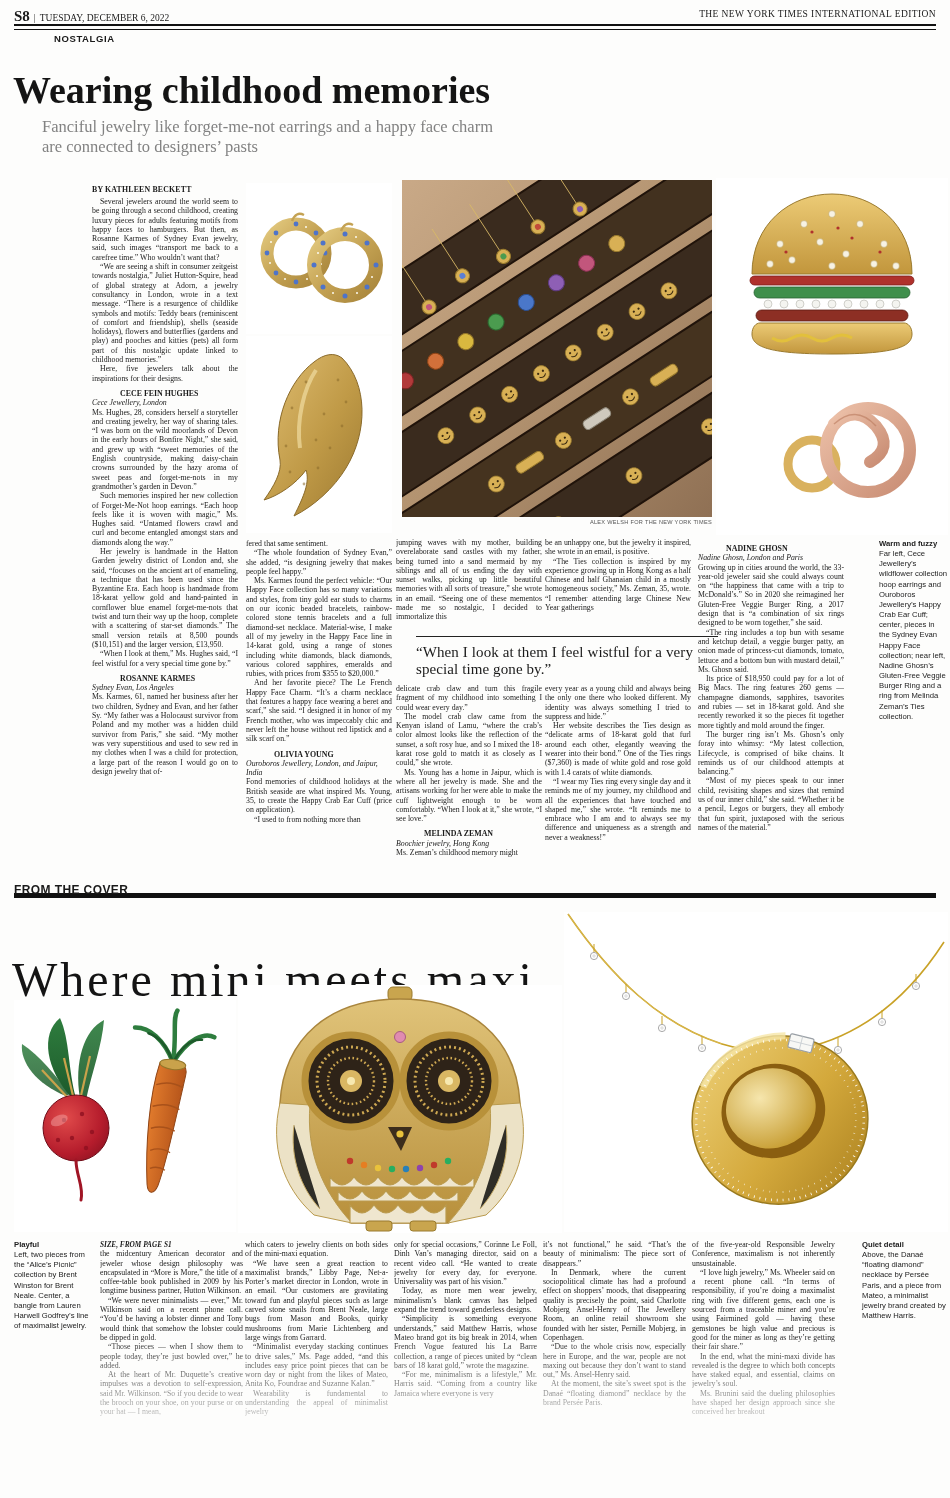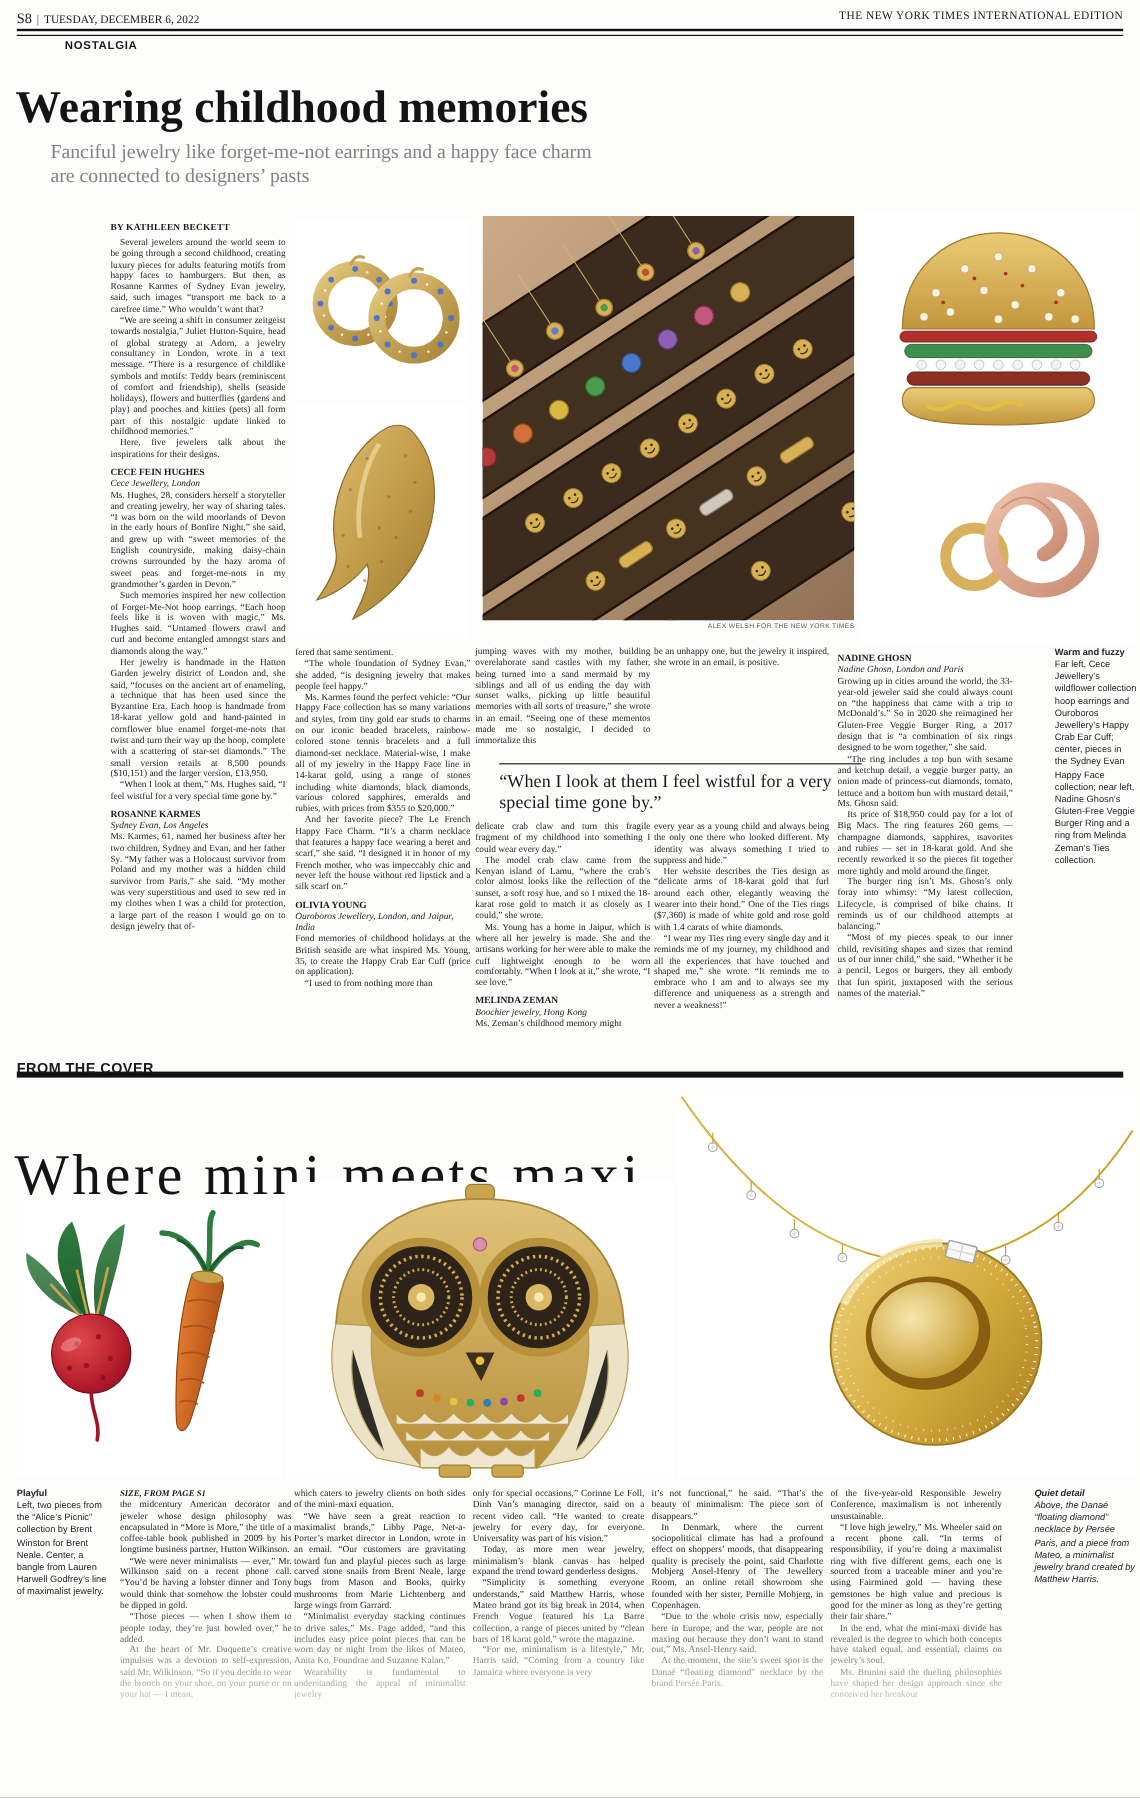--- a/index.html
+++ b/index.html
@@ -2,58 +2,58 @@
 <html lang="en"><head>
 <meta charset="utf-8">
 <style>
   html,body{margin:0;padding:0;background:#9a9a9a;}
   .page{position:relative;width:950px;height:1498px;margin:0 auto;background:#fdfdfc;
         color:#1a1a1a;font-family:"Liberation Serif",serif;overflow:hidden;}
   .abs{position:absolute;}
 
   
   .mh-left{left:14px;top:8px;font-size:9.5px;}
-  .mh-left .pgno{font-weight:normal;font-size:12px;}
+  .mh-left .pgno{font-weight:bold;font-size:15px;}
   .mh-sep{margin:0 4px;color:#333;}
   .mh-right{right:14px;top:9px;font-size:9.5px;letter-spacing:.4px;}
   .rule2{left:14px;right:14px;top:24px;height:3px;border-top:2px solid #111;border-bottom:1px solid #111;}
   .seclabel{left:14px;top:33px;font-family:"Liberation Sans",sans-serif;font-weight:bold;font-size:9.5px;letter-spacing:.6px;margin-left:40px;}
 
   
   .h1{left:13px;top:68px;font-size:38px;font-weight:700;color:#141414;letter-spacing:0;}
   .subhead{left:14px;top:117px;width:470px;font-size:16.5px;line-height:1.22;color:#828282;margin-left:28px;}
   .byline{left:92px;top:185px;font-size:7.8px;font-weight:bold;letter-spacing:.2px;}
 
   
   .col{width:146px;font-size:7.8px;line-height:9.3px;text-align:justify;overflow:hidden;
        -webkit-hyphens:auto;hyphens:auto;}
   .seg{margin:0;}
   .seg-p{text-indent:8px;}
   .seg-cont{text-indent:0;}
-  .seg-head{font-weight:bold;margin-top:6px;font-size:7.9px;text-align:left;}
+  .seg-head{font-weight:bold;margin-top:6px;font-size:7.9px;text-align:left;margin-left:28px;}
   .seg-sub{font-style:italic;text-align:left;}
   .seg-kick{font-weight:bold;font-style:italic;font-size:7.3px;text-align:left;}
   #col1{left:92px;top:197px;height:690px;}
   #col2{left:246px;top:539px;height:350px;}
   #col3t{left:396px;top:538px;height:96px;}
   #col3b{left:396px;top:684px;height:206px;}
   #col4t{left:545px;top:538px;height:96px;}
   #col4b{left:545px;top:684px;height:206px;}
   #col5{left:698px;top:538px;height:352px;}
 
   .pullquote{left:396px;top:636px;width:302px;border-top:1px solid #222;padding-top:7px;
              font-size:15px;font-weight:normal;letter-spacing:.1px;margin-left:20px;}
   .credit{left:402px;top:519px;width:310px;text-align:right;font-family:"Liberation Sans",sans-serif;
           font-size:5.6px;color:#555;letter-spacing:.3px;}
 
   .caption{font-family:"Liberation Sans",sans-serif;font-size:7.7px;line-height:1.32;color:#222;}
   .cap-title{font-weight:bold;display:block;}
   #cap-right{left:879px;top:539px;width:68px;}
   #cap-left{left:14px;top:1240px;width:80px;}
-  #cap-right2{left:862px;top:1240px;width:84px;font-style:italic;}
+  #cap-right2{left:862px;top:1240px;width:84px;}
 
   
   .rule-heavy{left:14px;top:893px;width:922px;height:5px;background:#111;}
   .kicker{left:14px;top:883px;font-family:"Liberation Sans",sans-serif;font-weight:bold;font-size:12px;letter-spacing:.4px;}
   .h2{left:12px;top:952px;font-size:48px;font-weight:400;letter-spacing:3px;color:#141414;}
   .bcol{top:1240px;height:252px;}
   #colA{left:100px;width:143px;}
   #colB{left:245px;width:143px;}
   #colC{left:394px;width:143px;}
   #colD{left:543px;width:143px;}
@@ -109,20 +109,21 @@
   <div class="abs col" id="col3b">
       <div class="seg seg-cont">delicate crab claw and turn this fragile fragment of my childhood into something I could wear every day.”</div>
       <div class="seg seg-p">The model crab claw came from the Kenyan island of Lamu, “where the crab’s color almost looks like the reflection of the sunset, a soft rosy hue, and so I mixed the 18-karat rose gold to match it as closely as I could,” she wrote.</div>
       <div class="seg seg-p">Ms. Young has a home in Jaipur, which is where all her jewelry is made. She and the artisans working for her were able to make the cuff lightweight enough to be worn comfortably. “When I look at it,” she wrote, “I see love.”</div>
       <div class="seg seg-head">MELINDA ZEMAN</div>
       <div class="seg seg-sub">Boochier jewelry, Hong Kong</div>
       <div class="seg seg-cont">Ms. Zeman’s childhood memory might</div>
     </div>
   <div class="abs col" id="col4t">
       <div class="seg seg-cont">be an unhappy one, but the jewelry it inspired, she wrote in an email, is positive.</div>
+      <div class="seg seg-p">“The Ties collection is inspired by my experience growing up in Hong Kong as a half Chinese and half Ghanaian child in a mostly homogeneous society,” Ms. Zeman, 35, wrote. “I remember attending large Chinese New Year gatherings</div>
     </div>
   <div class="abs col" id="col4b">
       <div class="seg seg-cont">every year as a young child and always being the only one there who looked different. My identity was always something I tried to suppress and hide.”</div>
       <div class="seg seg-p">Her website describes the Ties design as “delicate arms of 18-karat gold that furl around each other, elegantly weaving the wearer into their bond.” One of the Ties rings ($7,360) is made of white gold and rose gold with 1.4 carats of white diamonds.</div>
       <div class="seg seg-p">“I wear my Ties ring every single day and it reminds me of my journey, my childhood and all the experiences that have touched and shaped me,” she wrote. “It reminds me to embrace who I am and to always see my difference and uniqueness as a strength and never a weakness!”</div>
     </div>
   <div class="abs col" id="col5">
       <div class="seg seg-head">NADINE GHOSN</div>
       <div class="seg seg-sub">Nadine Ghosn, London and Paris</div>
       <div class="seg seg-cont">Growing up in cities around the world, the 33-year-old jeweler said she could always count on “the happiness that came with a trip to McDonald’s.” So in 2020 she reimagined her Gluten-Free Veggie Burger Ring, a 2017 design that is “a combination of six rings designed to be worn together,” she said.</div>

